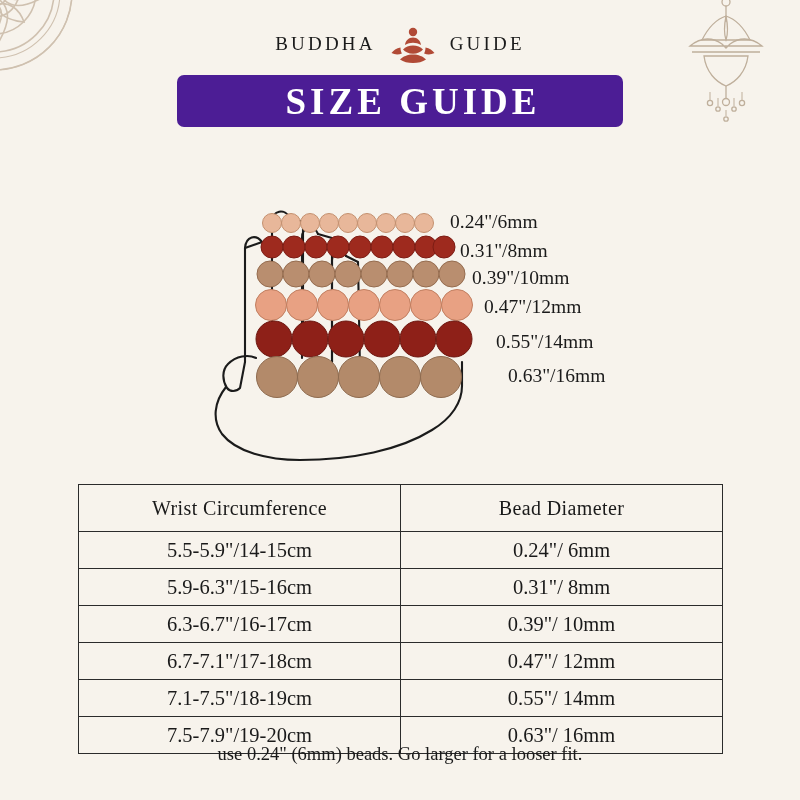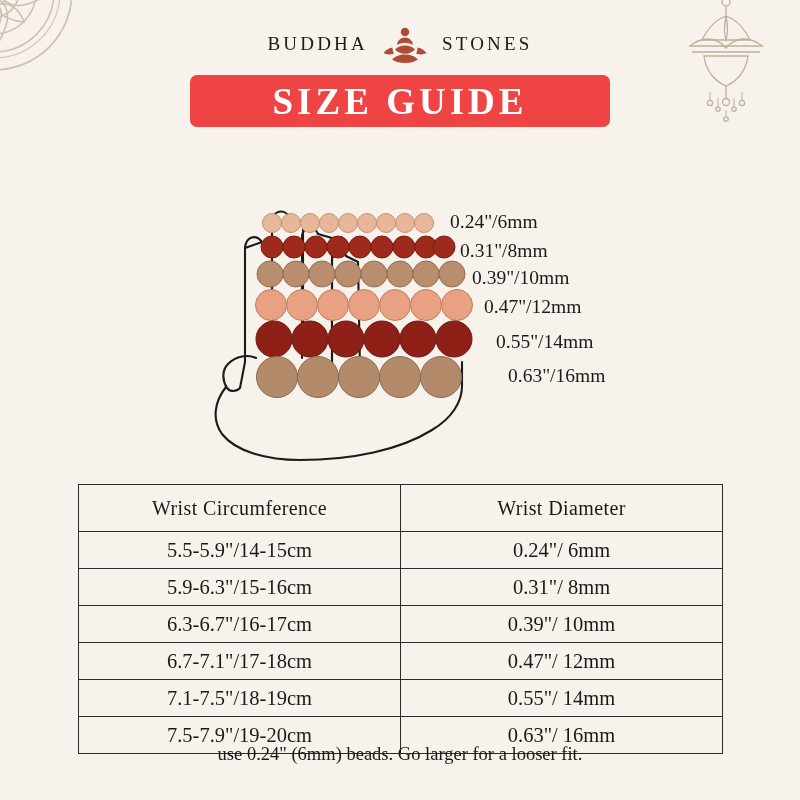--- a/index.html
+++ b/index.html
@@ -63,25 +63,26 @@
   }
 
   
   .title-banner {
     position: absolute;
     left: 50%;
     transform: translateX(-50%);
     top: 75px;
     width: 420px;
     height: 52px;
-    background: #ef4444;
+    background: #4c1d95;
     border-radius: 7px;
     display: flex;
     align-items: center;
     justify-content: center;
+    padding-left: 26px;
   }
   .title-banner .title-text {
     color: #ffffff;
     font-size: 37px;
     letter-spacing: 4px;
     font-weight: bold;
     font-family: "Liberation Serif", serif;
   }
 
   
@@ -215,21 +216,21 @@
         <g fill="#b14a36">
           <circle cx="23" cy="8" r="4.2"></circle>
           <path d="M23 13.5 c-4.4 0-7.6 3.3-8 7.6 c2.6-1.6 5.2-2.3 8-2.3 s5.4 .7 8 2.3 c-.4-4.3-3.6-7.6-8-7.6 z"></path>
           <path d="M23 21.5 c-4 0-7.6 1.6-10 4 c2.2 2.6 5.8 4.2 10 4.2 s7.8-1.6 10-4.2 c-2.4-2.4-6-4-10-4 z"></path>
           <path d="M10.5 23.5 c-4 .6-7.2 2.8-9 5.6 c3.2 1.6 7 1.8 10.4 .4 c-1-1.8-1.4-4-1.4-6 z"></path>
           <path d="M35.5 23.5 c4 .6 7.2 2.8 9 5.6 c-3.2 1.6-7 1.8-10.4 .4 c1-1.8 1.4-4 1.4-6 z"></path>
           <path d="M23 30.5 c-5.4 0-10.2 2-13 5 c3.4 2.4 8 3.6 13 3.6 s9.6-1.2 13-3.6 c-2.8-3-7.6-5-13-5 z"></path>
         </g>
       </svg>
     </span>
-    <span class="brand-word">STONES</span>
+    <span class="brand-word">GUIDE</span>
   </div>
 
   <div class="title-banner">
     <span class="title-text">SIZE GUIDE</span>
   </div>
 
   <div class="illustration">
     <svg viewBox="0 0 800 340" width="800" height="340" aria-hidden="true">
 
       <g fill="none" stroke="#1b1b1b" stroke-width="2.1" stroke-linecap="round" stroke-linejoin="round">
@@ -329,21 +330,21 @@
   <div class="callout" style="left:460px; top:240px;">0.31"/8mm</div>
   <div class="callout" style="left:472px; top:267px;">0.39"/10mm</div>
   <div class="callout" style="left:484px; top:296px;">0.47"/12mm</div>
   <div class="callout" style="left:496px; top:331px;">0.55"/14mm</div>
   <div class="callout" style="left:508px; top:365px;">0.63"/16mm</div>
 
   <table class="size-table">
     <thead>
       <tr>
         <th class="col-left">Wrist Circumference</th>
-        <th class="col-right">Wrist Diameter</th>
+        <th class="col-right">Bead Diameter</th>
       </tr>
     </thead>
     <tbody>
       <tr>
         <td>5.5-5.9"/14-15cm</td>
         <td>0.24"/ 6mm</td>
       </tr>
       <tr>
         <td>5.9-6.3"/15-16cm</td>
         <td>0.31"/ 8mm</td>

